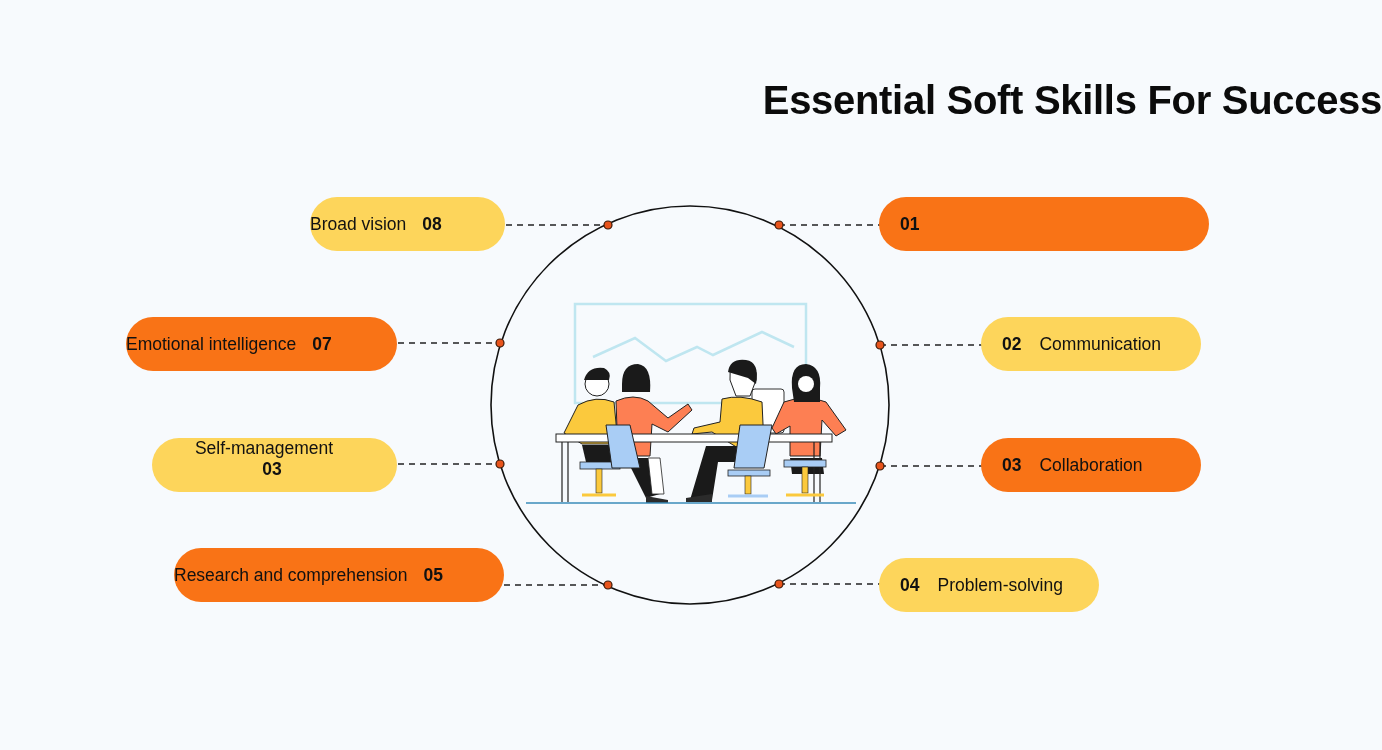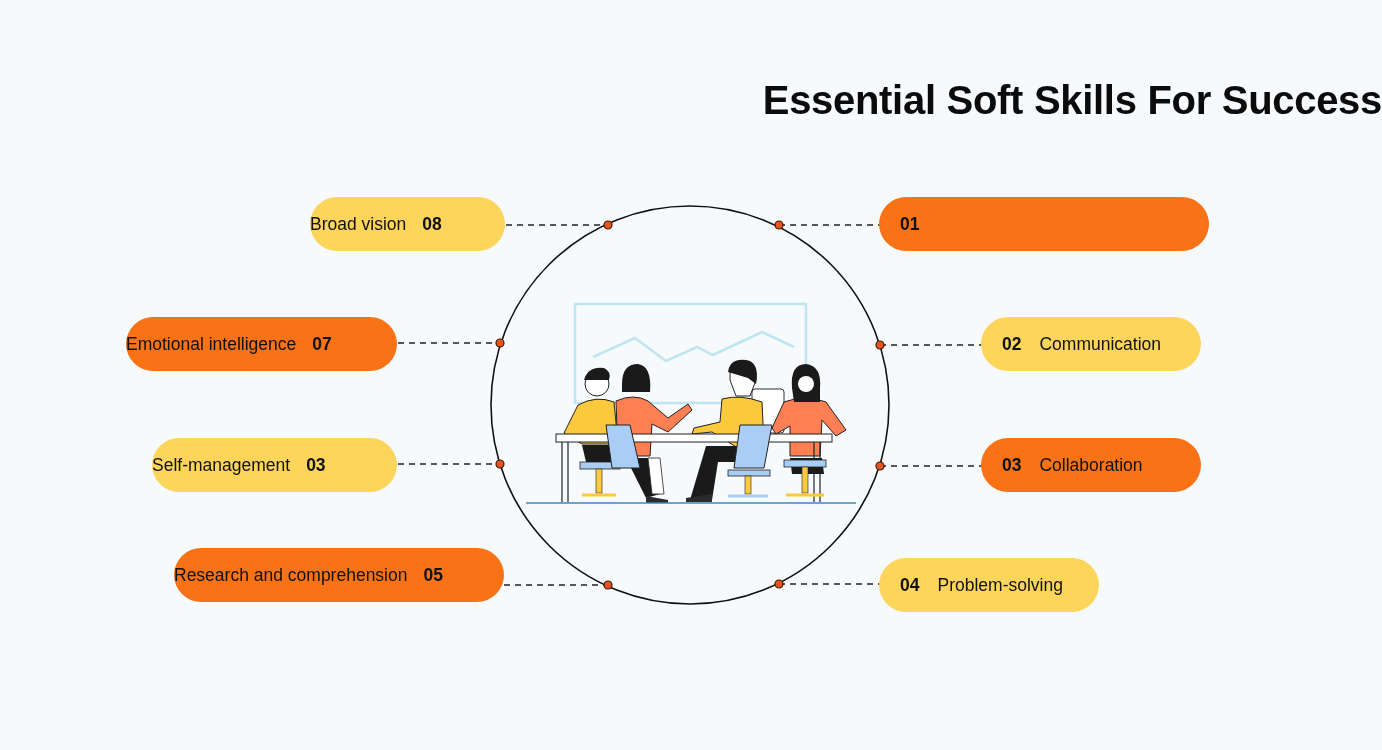--- a/index.html
+++ b/index.html
@@ -99,21 +99,21 @@
 </svg>
 
 <div class="pill left yellow" style="left:310px; top:197px; width:195px;">
   <span>Broad vision</span>
   <span class="num">08</span>
 </div>
 <div class="pill left orange" style="left:126px; top:317px; width:271px;">
   <span>Emotional intelligence</span>
   <span class="num">07</span>
 </div>
-<div class="pill left yellow" style="left:152px; top:438px; width:245px;">
+<div class="pill left yellow" style="left:152px; top:438px; width:245px;flex-direction:column;">
   <span>Self-management</span>
   <span class="num">03</span>
 </div>
 <div class="pill left orange" style="left:174px; top:548px; width:330px;">
   <span>Research and comprehension</span>
   <span class="num">05</span>
 </div>
 
 <div class="pill right orange" style="left:879px; top:197px; width:330px;">
   <span class="num">01</span>

